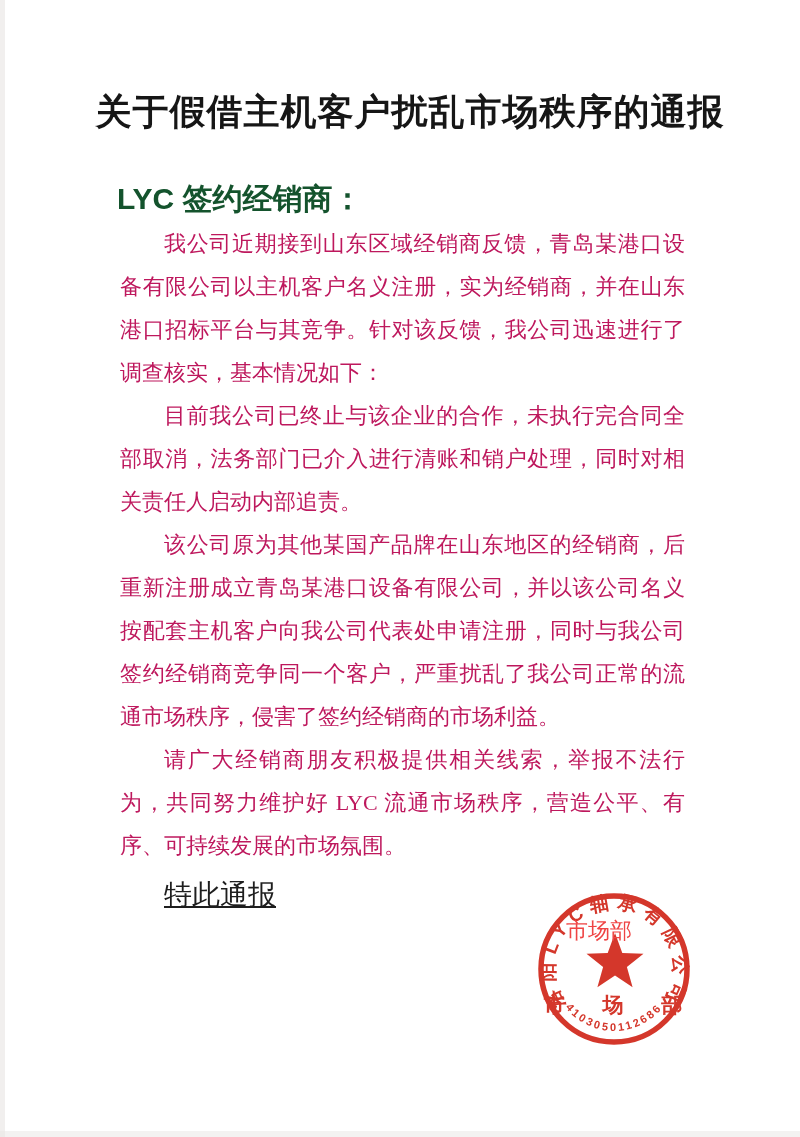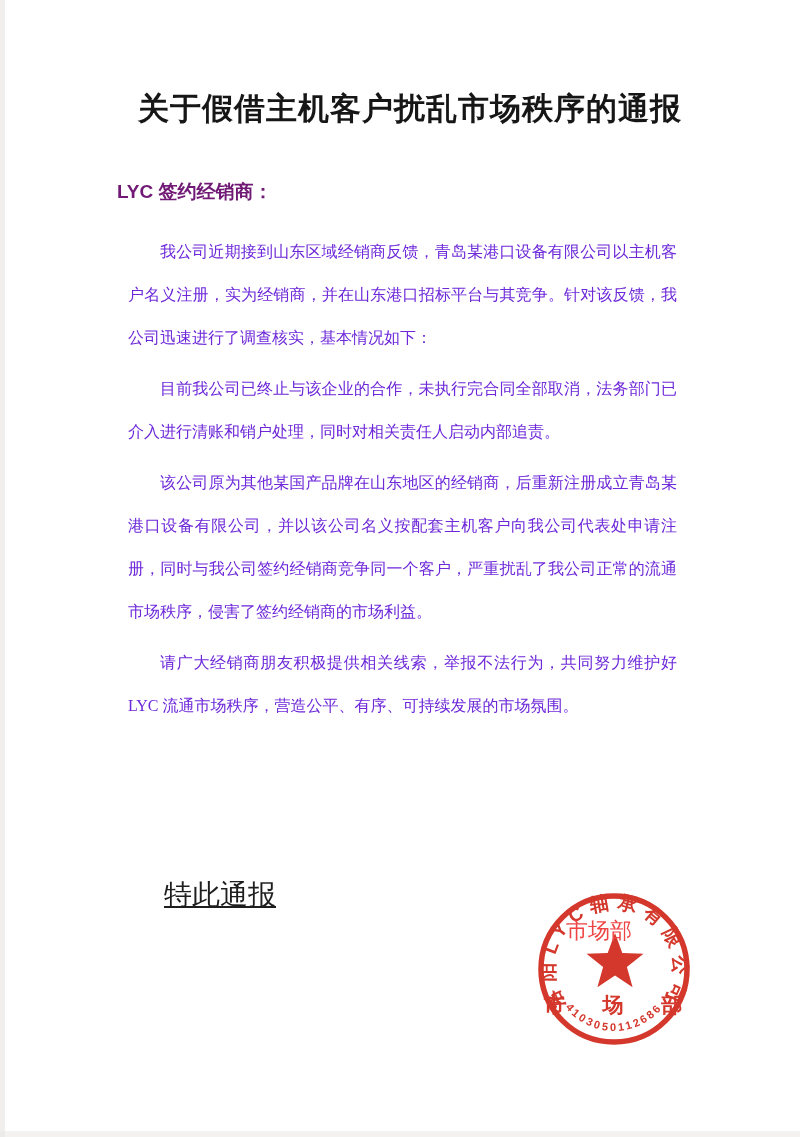--- a/index.html
+++ b/index.html
@@ -17,38 +17,38 @@
     background: #e9e7e5; opacity: .65;
   }
   .edge-bottom {
     position: absolute; left: 0; bottom: 0; width: 800px; height: 6px;
     background: #eae8e6; opacity: .55;
   }
   .title {
     position: absolute; top: 88px; left: 20px; width: 780px;
     margin: 0; text-align: center;
     font-family: "Liberation Sans", sans-serif;
-    font-size: 31px; font-weight: 700; letter-spacing: 1px;
+    font-size: 36px; font-weight: 700; letter-spacing: 1px;
     color: #161616;
   }
   .salutation {
     position: absolute; top: 179px; left: 117px;
     font-family: "Liberation Sans", sans-serif;
-    font-size: 19px; font-weight: 700; color: #701a75; text-align: center;
+    font-size: 30px; font-weight: 700; color: #14532d; text-align: center;
   }
   .body-text {
     position: absolute; top: 222px; left: 120px; width: 565px;
   }
   .body-text p {
-    margin: 8px;
-    font-size: 16px; line-height: 43px;
+    margin: 0;
+    font-size: 22px; line-height: 43px;
     text-align: justify;
     text-justify: inter-ideograph;
     text-indent: 2em;
-    color: #6d28d9;
+    color: #be185d;
   }
   .closing {
     position: absolute; top: 876px; left: 164px;
     font-size: 28px; color: #1e1e1e; text-decoration: underline;
   }
   .sig-dept {
     position: absolute; top: 916px; left: 566px;
     font-size: 22px; color: #ef4444; z-index: 3;
   }
   .sig-date {

